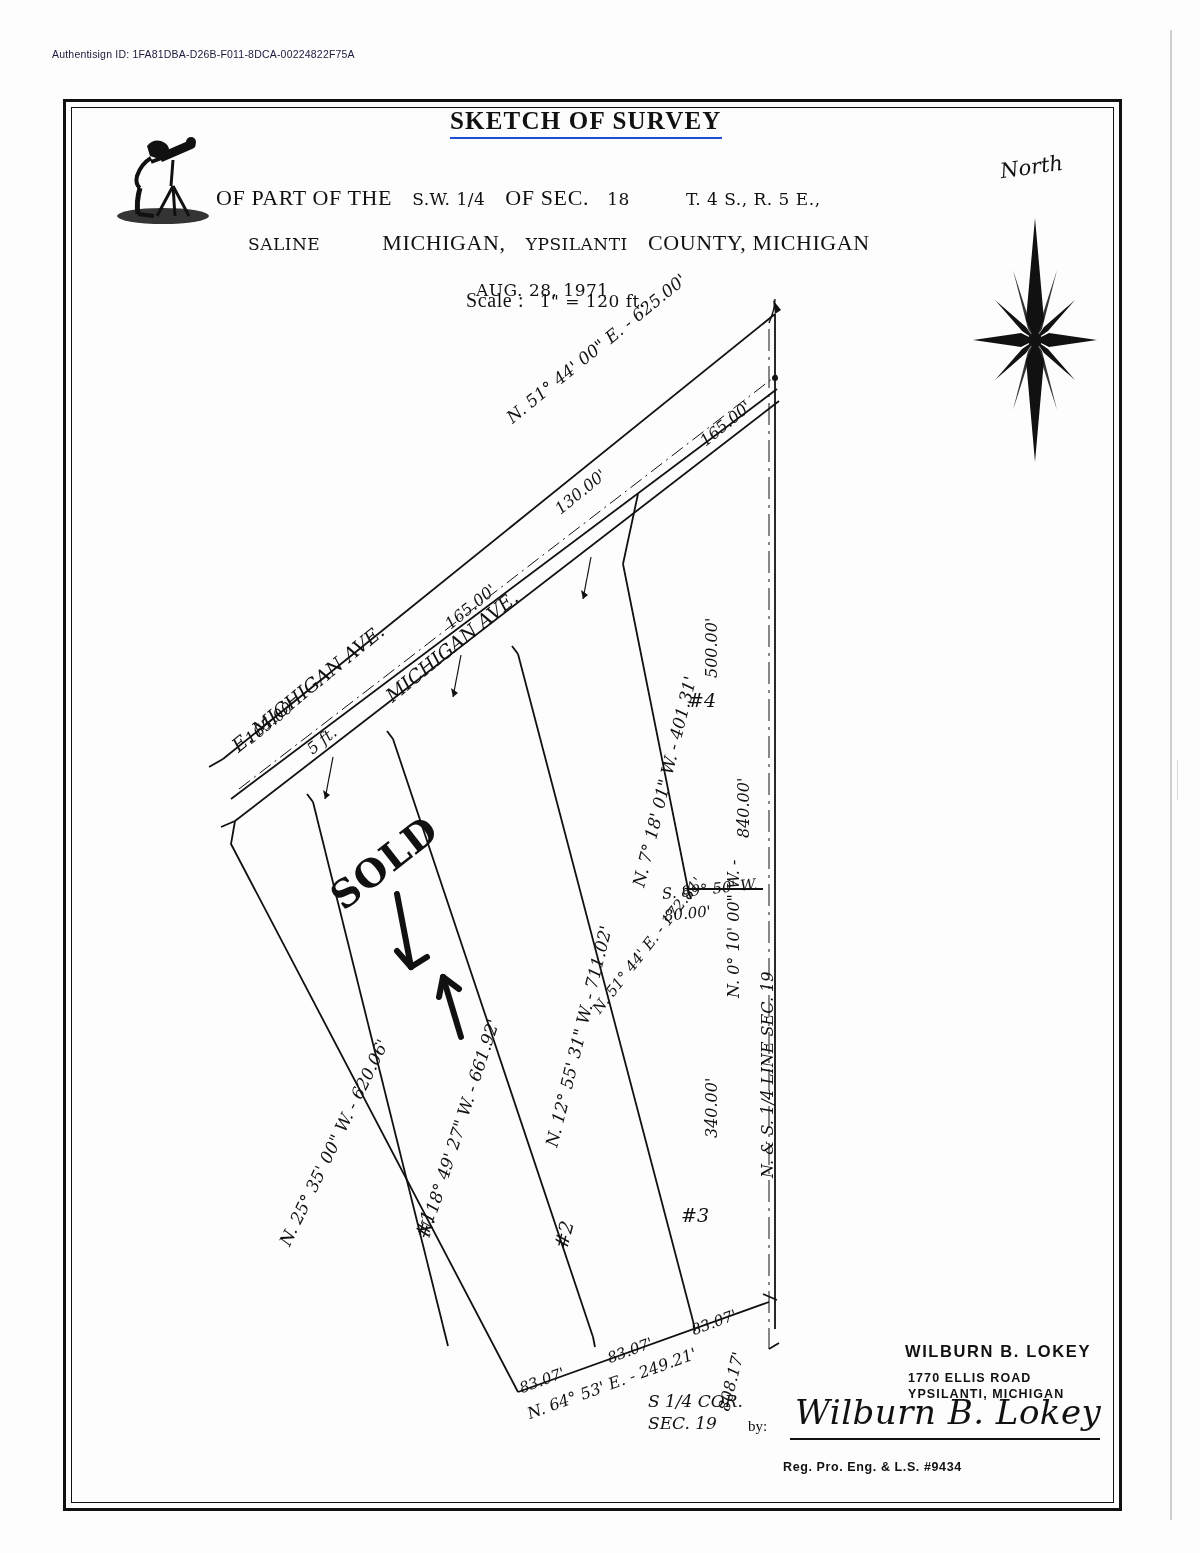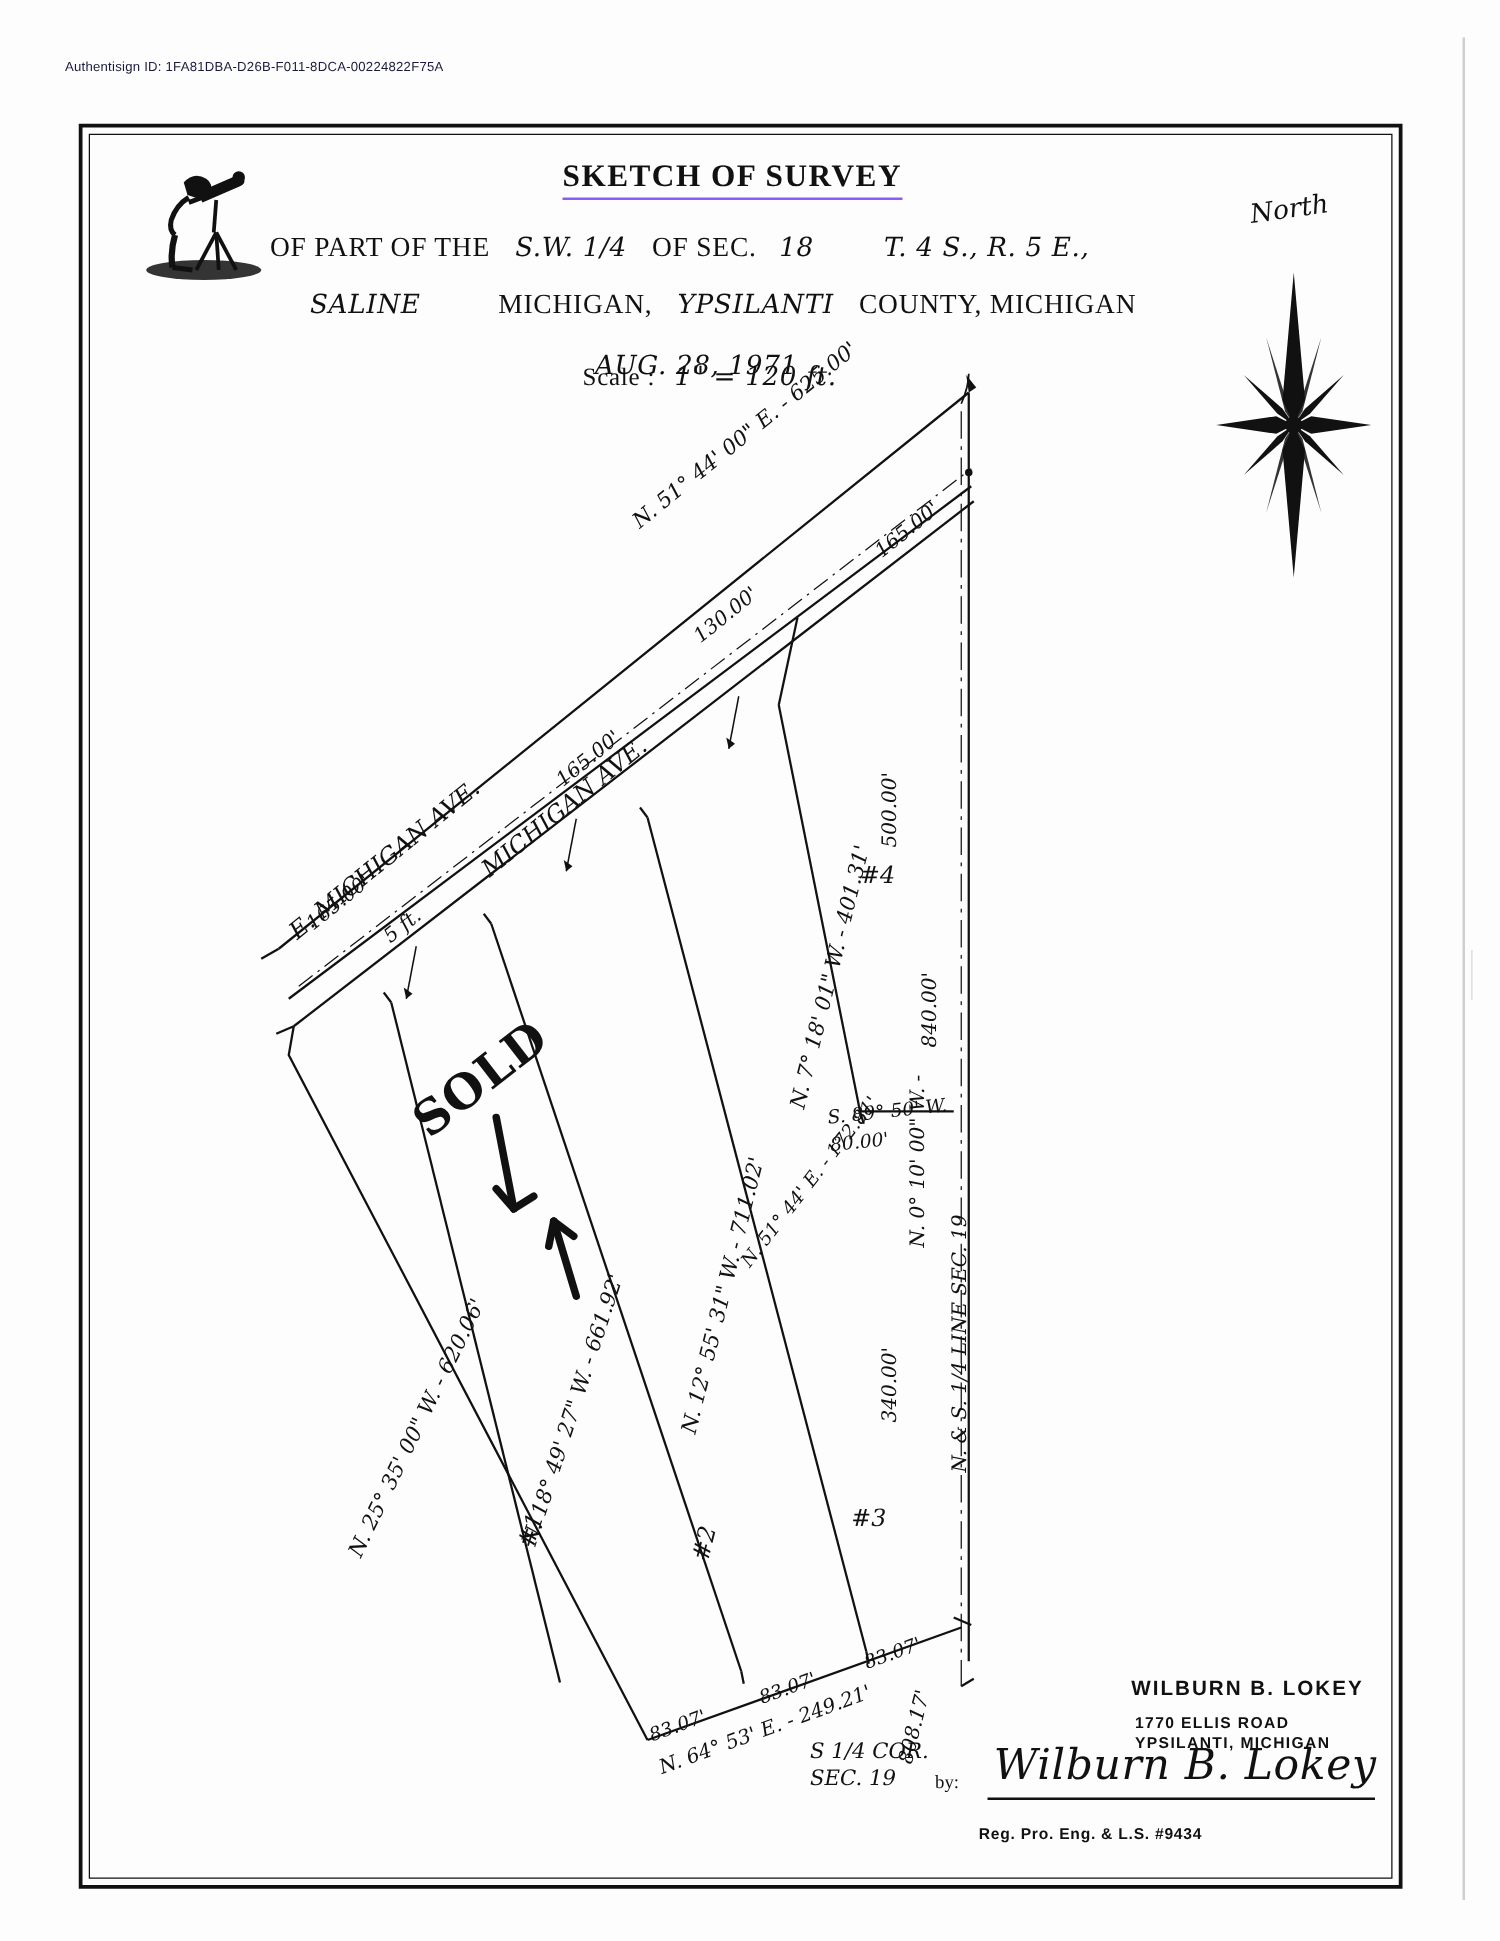--- a/index.html
+++ b/index.html
@@ -34,32 +34,32 @@
     position:absolute;left:63px;top:99px;width:1053px;height:1406px;
     border:3px solid #111;
   }
   .frame-inner{
     position:absolute;left:5px;top:5px;right:5px;bottom:5px;
     border:1px solid #111;
   }
 
   
   .title{
-    position:absolute;left:450px;top:128px;
+    position:absolute;left:450px;top:107px;
     font-size:25px;letter-spacing:1.2px;font-weight:bold;
-    border-bottom:2px solid #8b5cf6;padding-bottom:2px;
+    border-bottom:2px solid #1d4ed8;padding-bottom:2px;
   }
   .hdr-row{position:absolute;font-size:22px;letter-spacing:0.6px;}
   .hl1{left:216px;top:185px;}
   .hl2{left:248px;top:230px;}
   .hl3{left:476px;top:280px;}
   .hl4{left:466px;top:289px;font-size:20px;}
 
   .hdr-row span{vertical-align:baseline;}
-  .hw{font-family:"DejaVu Serif", serif;font-style:italic;font-size:21px;letter-spacing:0.5px;}
+  .hw{font-family:"DejaVu Serif", serif;font-size:17px;letter-spacing:0.5px;}
 
   
   .surveyor{position:absolute;left:103px;top:128px;width:120px;height:100px;}
 
   
   .compass{position:absolute;left:960px;top:215px;width:150px;height:250px;}
   .north-label{
     position:absolute;left:1000px;top:155px;
     font-family:"DejaVu Serif", serif;font-style:italic;font-size:21px;
     transform:rotate(-8deg);

